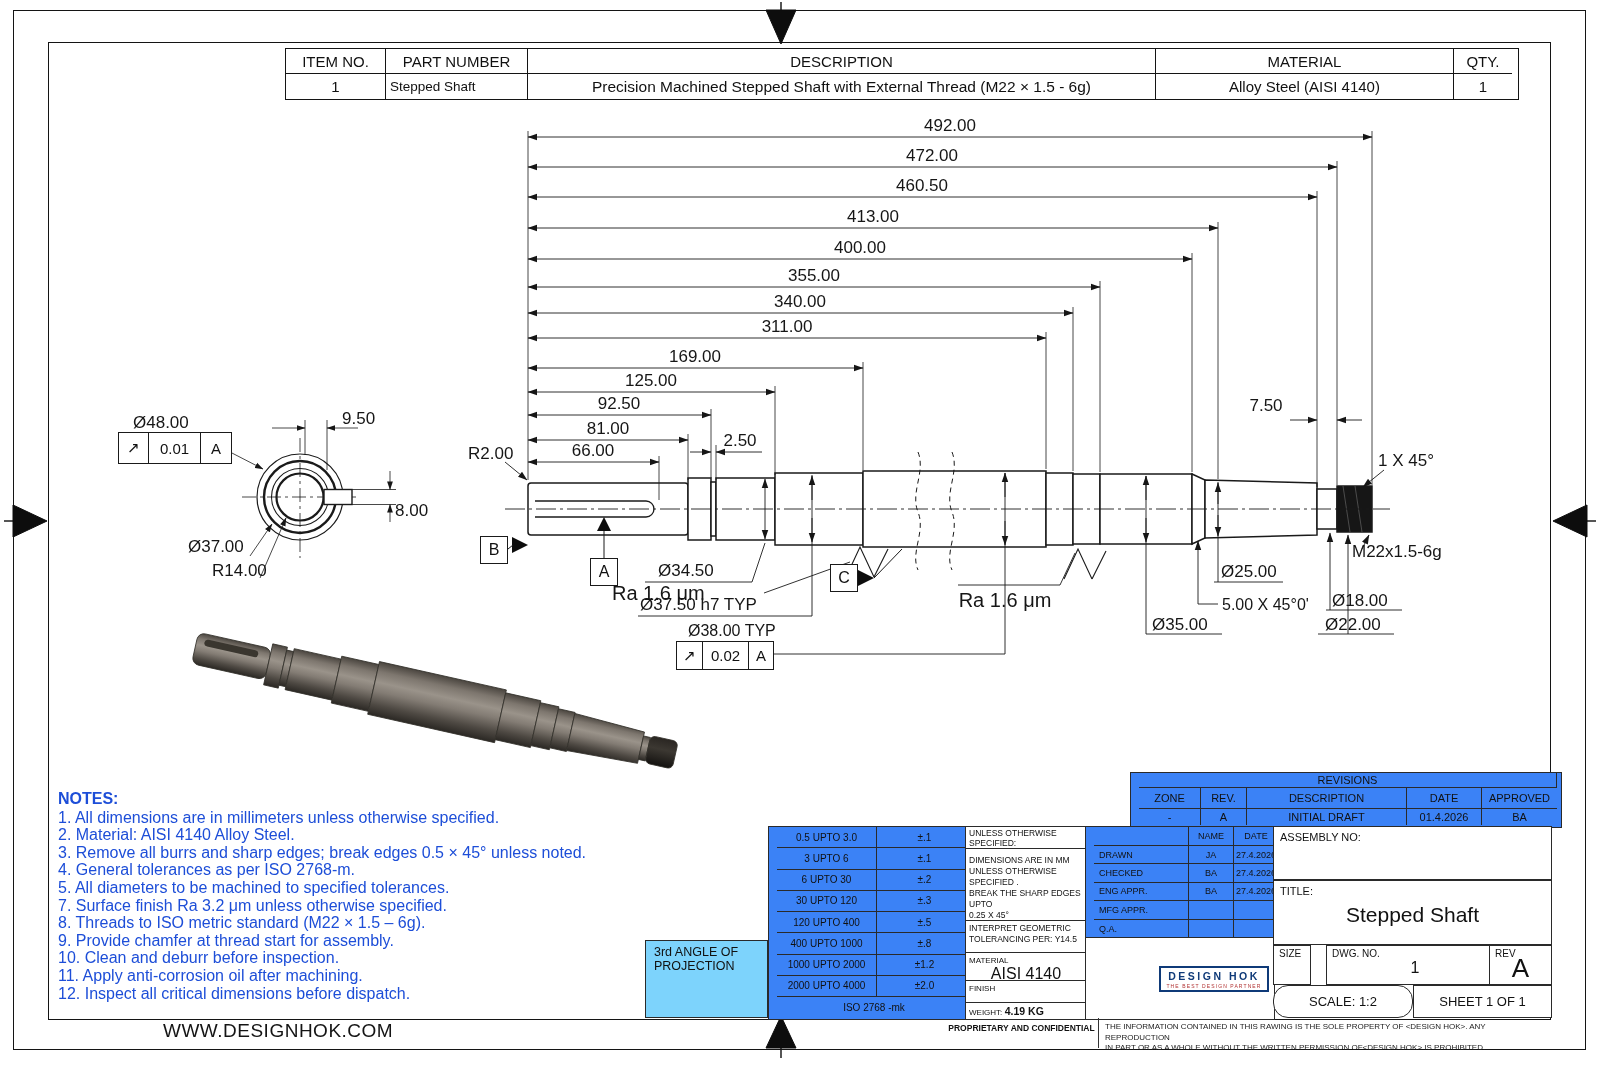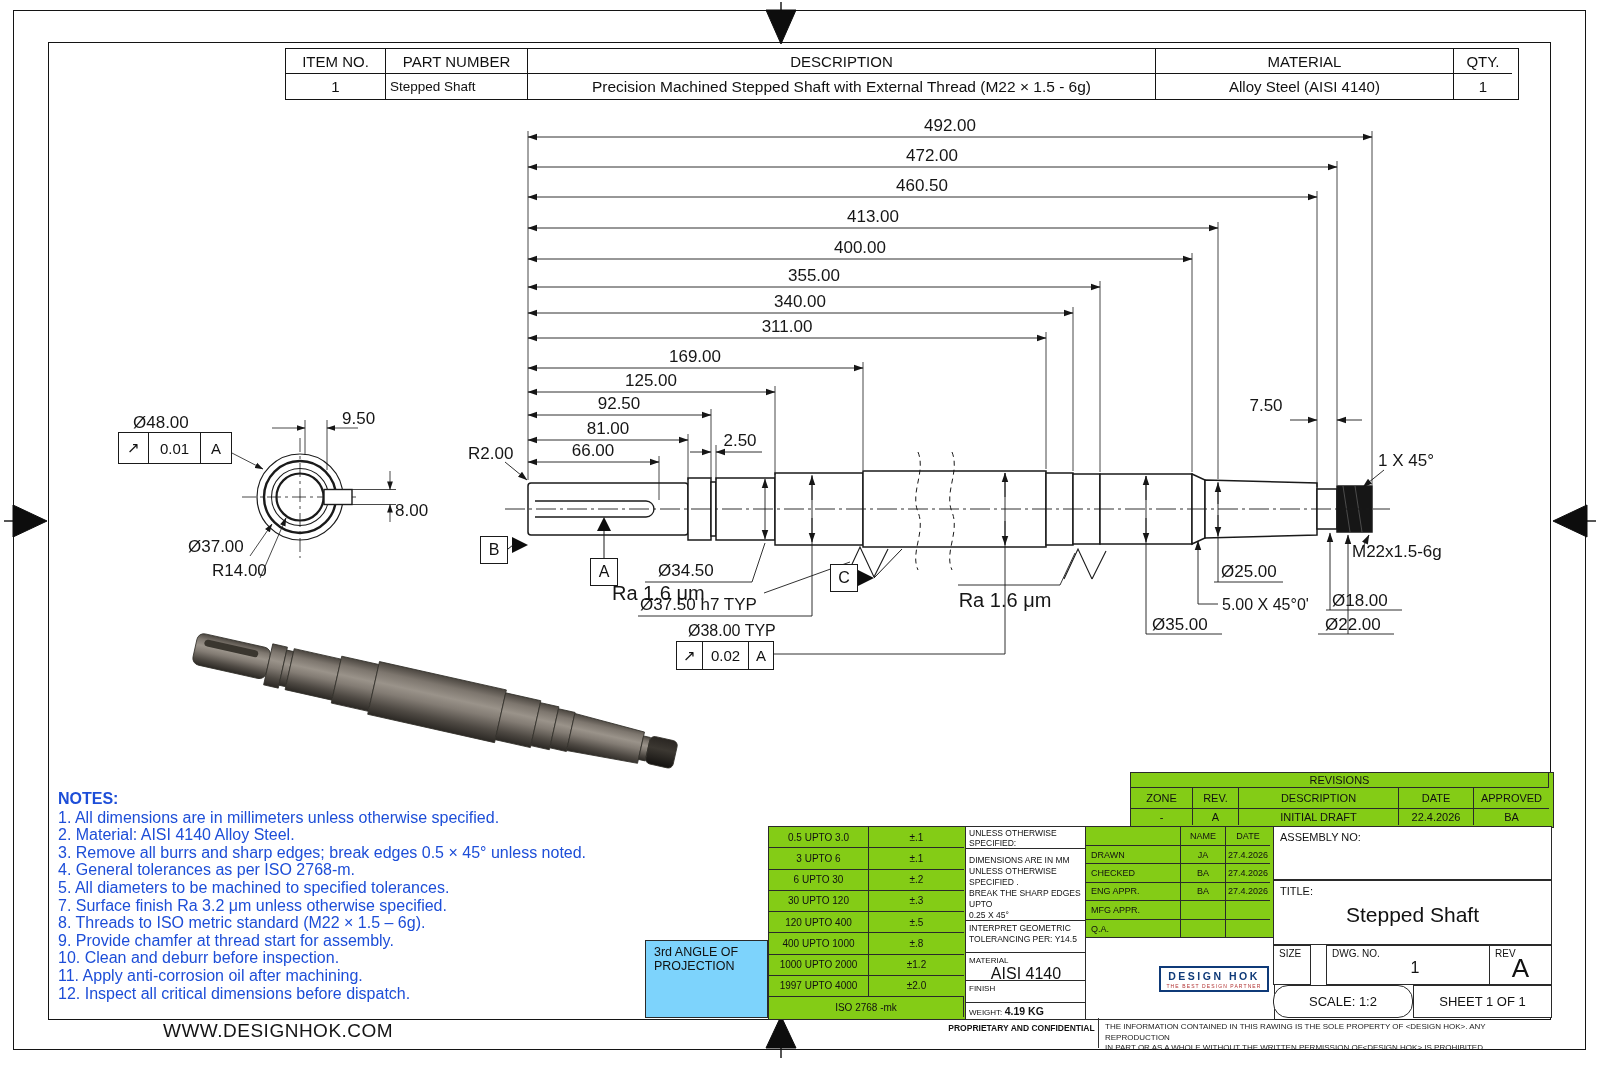--- a/index.html
+++ b/index.html
@@ -24,21 +24,21 @@
         justify-content:center;font-size:16px;}
   .gdt{border:1.3px solid #1a1a1a;background:#fff;display:grid;}
   .gdt>div{border-right:1.3px solid #1a1a1a;display:flex;align-items:center;justify-content:center;
         font-size:15px;}
   .gdt>div:last-child{border-right:none;}
   .runout{font-family:"DejaVu Sans",sans-serif;font-size:15px;}
   
   .notes{left:58px;top:790px;width:575px;font-size:16px;line-height:17.6px;color:#1d4ed8;}
   .notes .nt{font-weight:bold;font-size:16px;margin-bottom:1px;}
   
-  .cellgrid{border:1.3px solid #2a2a2a;display:grid;background:#84cc16;}
+  .cellgrid{border:1.3px solid #2a2a2a;display:grid;background:#3b82f6;padding-left:8px;}
   .cellgrid>div{border-right:1px solid #2a2a2a;border-bottom:1px solid #2a2a2a;display:flex;
         align-items:center;justify-content:center;overflow:hidden;white-space:nowrap;}
   .tol{left:768px;top:826px;width:197px;height:192px;
        grid-template-columns:100px 95px;grid-template-rows:repeat(8,21.25px) 20px;font-size:10px;}
   .tol>div:nth-child(2n){border-right:none;}
   .tolfoot{grid-column:1/3;border-bottom:none!important;}
   .spec{left:965px;top:826px;width:120px;height:192px;border:1.3px solid #2a2a2a;background:#fff;
         font-size:8.5px;}
   .spec>div{border-bottom:1px solid #2a2a2a;padding:2px 3px;box-sizing:border-box;}
   .spec>div:last-child{border-bottom:none;}
@@ -375,40 +375,40 @@
   <div class="abs cellgrid rev">
     <div class="t">REVISIONS</div>
     <div>ZONE</div>
     <div>REV.</div>
     <div>DESCRIPTION</div>
     <div>DATE</div>
     <div style="border-right:none;">APPROVED</div>
     <div style="border-bottom:none;">-</div>
     <div style="border-bottom:none;">A</div>
     <div style="border-bottom:none;">INITIAL DRAFT</div>
-    <div style="border-bottom:none;">22.4.2026</div>
+    <div style="border-bottom:none;">01.4.2026</div>
     <div style="border:none;">BA</div>
   </div>
 
   <div class="abs cellgrid tol">
     <div>0.5 UPTO 3.0</div>
     <div>±.1</div>
     <div>3 UPTO 6</div>
     <div>±.1</div>
     <div>6 UPTO 30</div>
     <div>±.2</div>
     <div>30 UPTO 120</div>
     <div>±.3</div>
     <div>120 UPTO 400</div>
     <div>±.5</div>
     <div>400 UPTO 1000</div>
     <div>±.8</div>
     <div>1000 UPTO 2000</div>
     <div>±1.2</div>
-    <div>1997 UPTO 4000</div>
+    <div>2000 UPTO 4000</div>
     <div>±2.0</div>
     <div class="tolfoot">ISO 2768 -mk</div>
   </div>
 
   <div class="abs proj">
     <div>3rd ANGLE OF</div>
     <div>PROJECTION</div>
   </div>
 
   <div class="abs spec">

